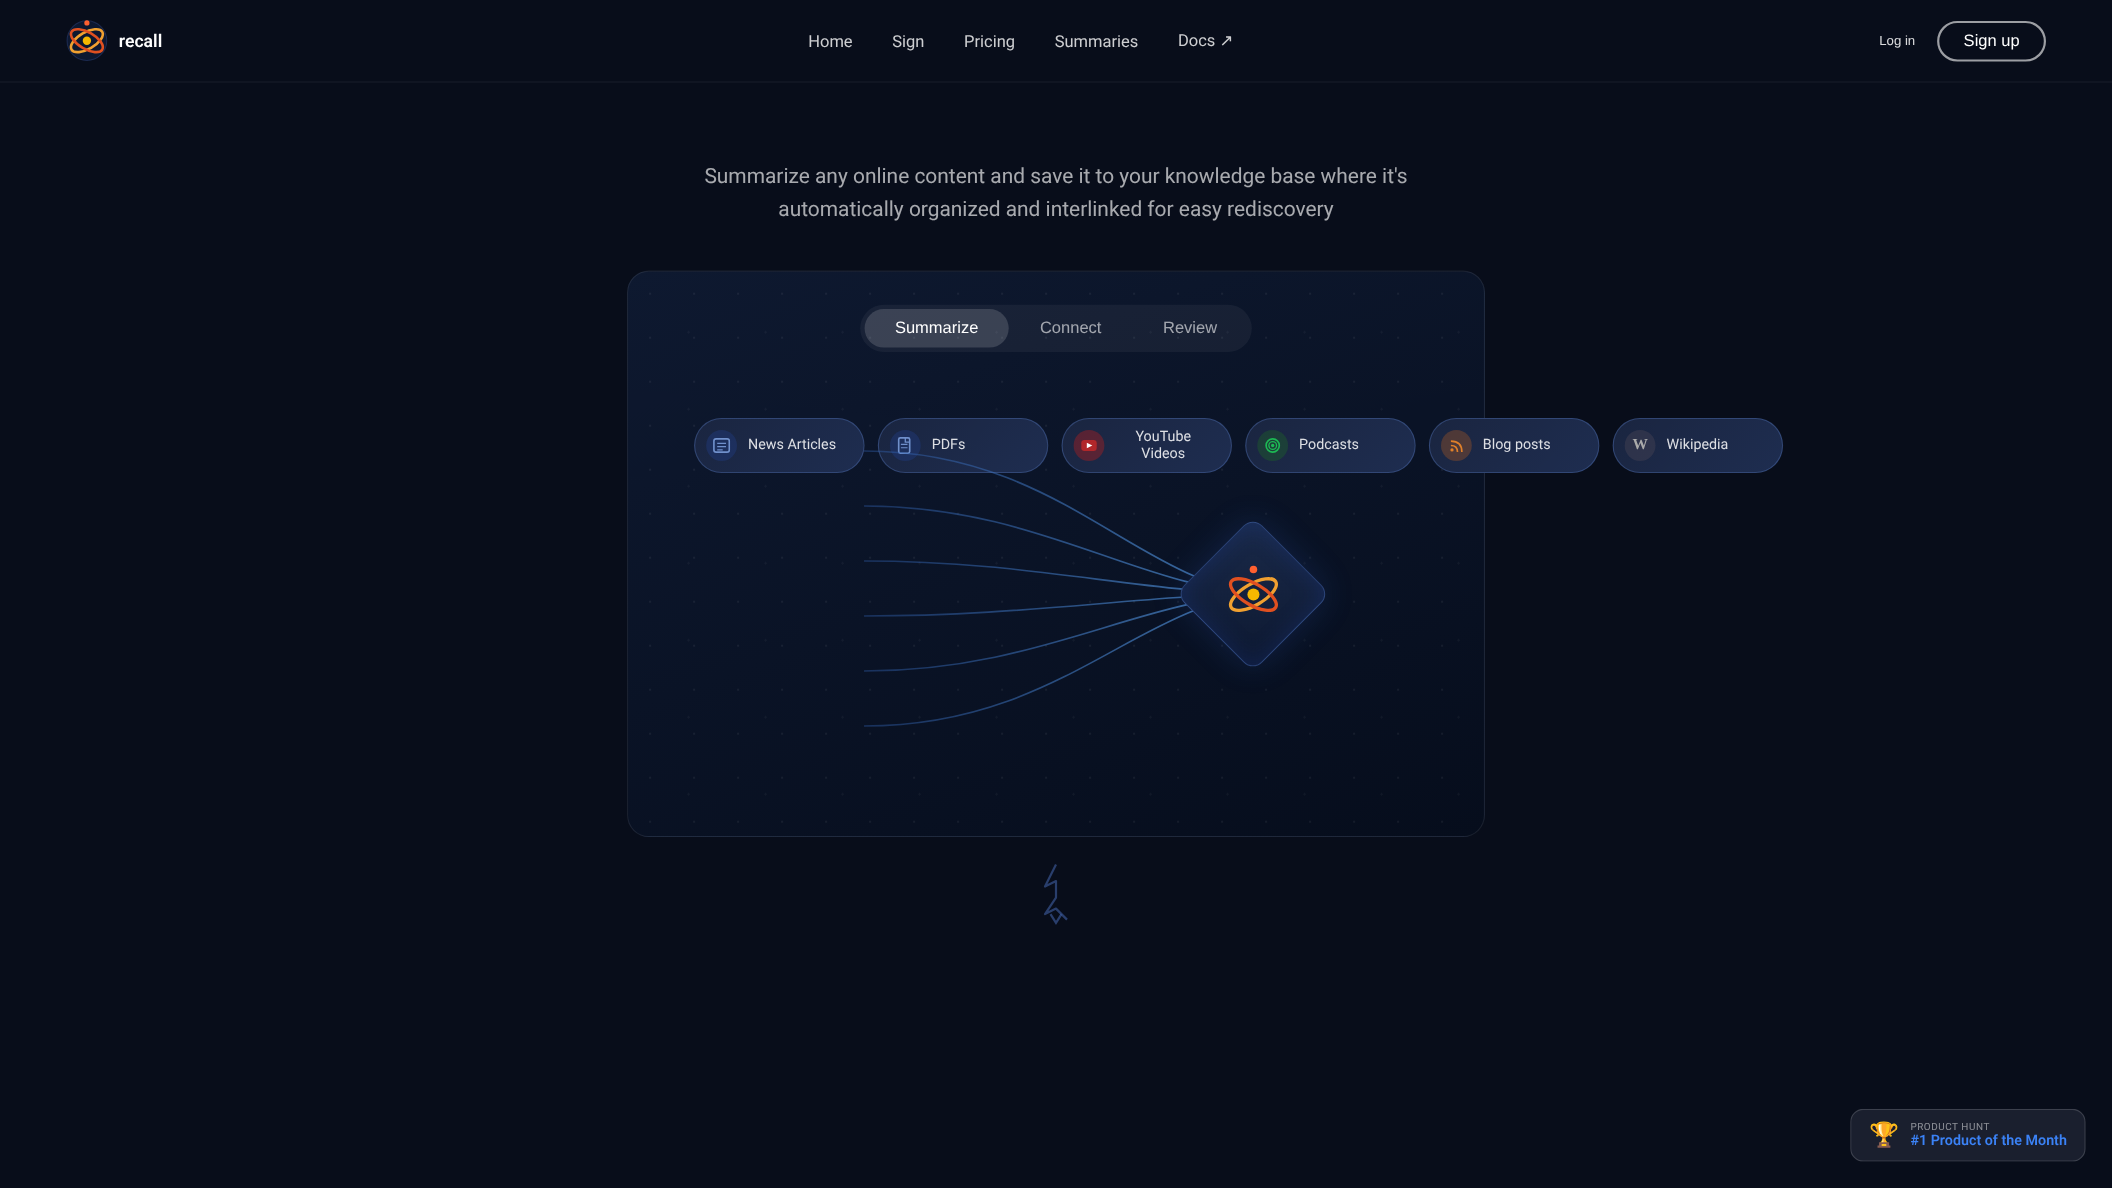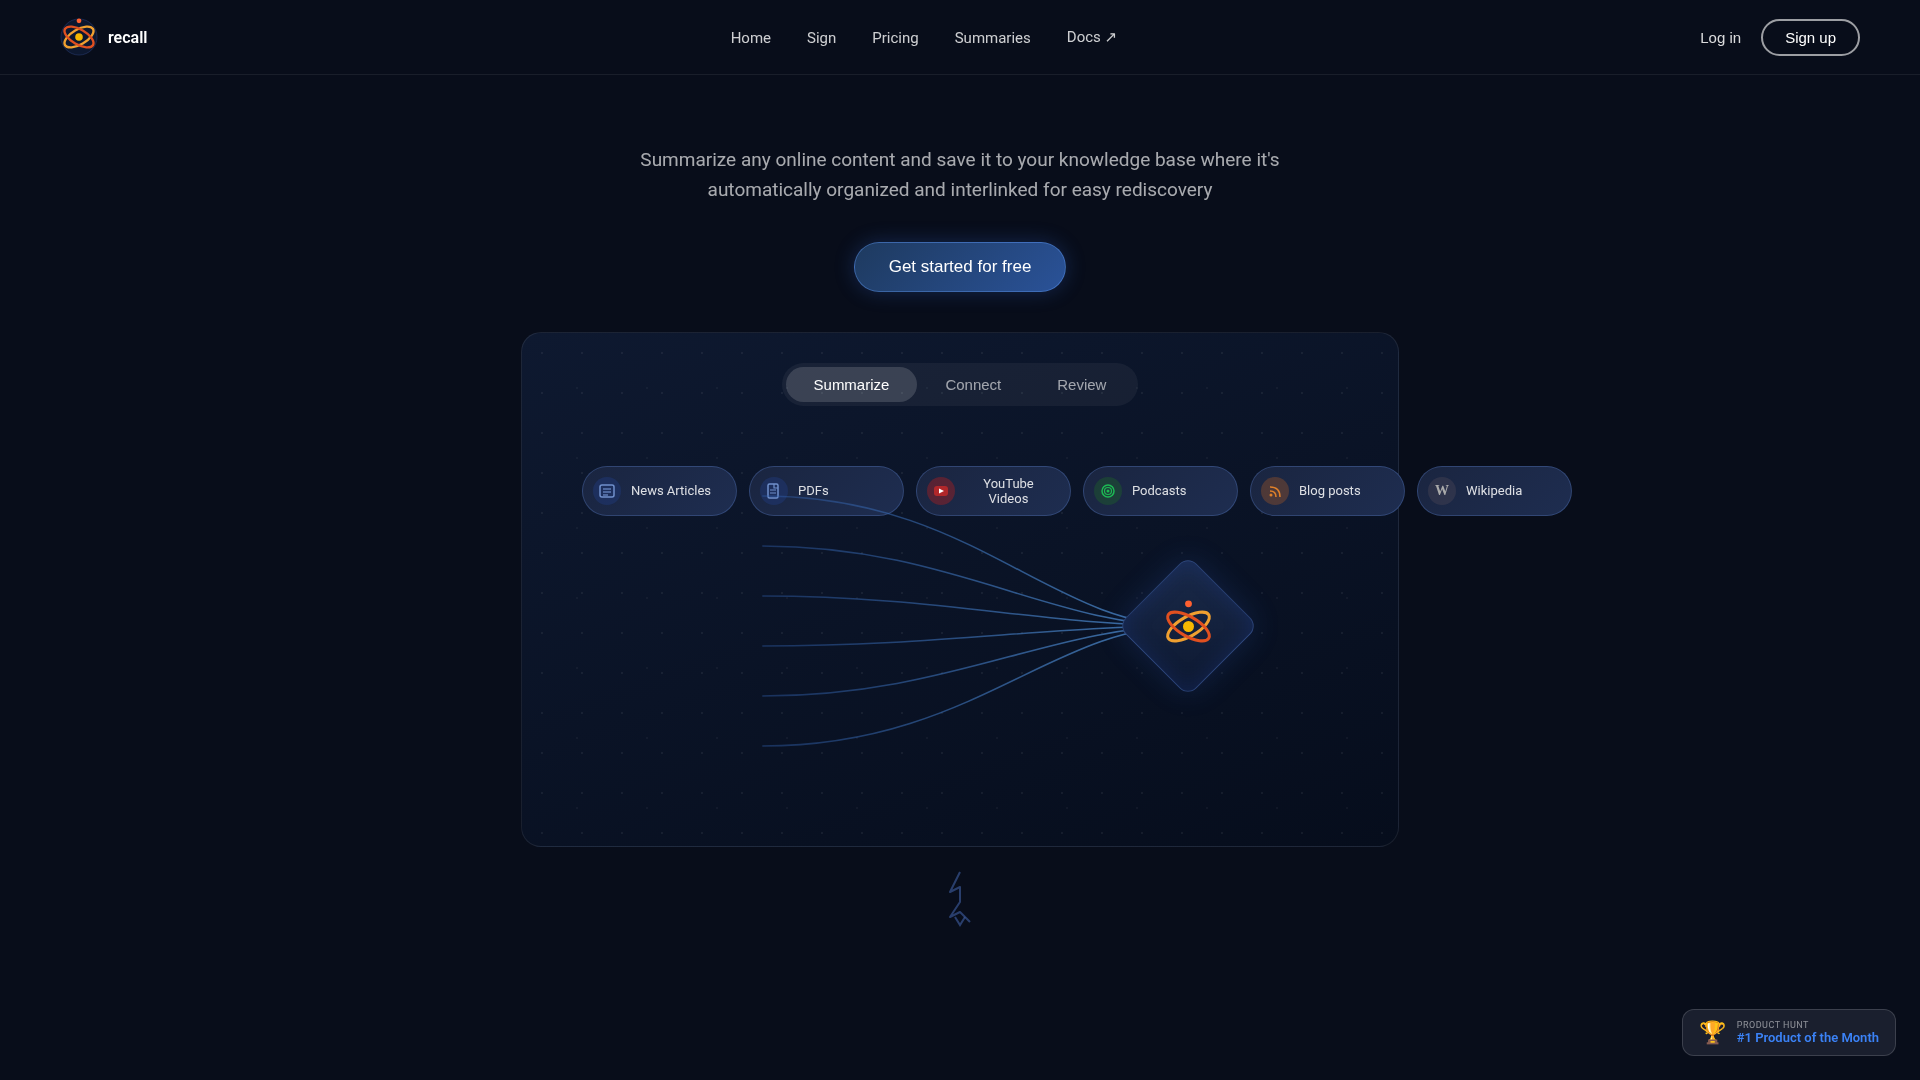--- a/index.html
+++ b/index.html
@@ -63,21 +63,21 @@
       display: flex;
       align-items: center;
       gap: 20px;
     }
 
     .btn-login {
       color: rgba(255,255,255,0.85);
       background: none;
       border: none;
       cursor: pointer;
-      font-size: 15px;
+      font-size: 12px;
     }
 
     .btn-signup {
       color: #fff;
       background: transparent;
       border: 2px solid rgba(255,255,255,0.6);
       border-radius: 24px;
       padding: 8px 22px;
       cursor: pointer;
       font-size: 15px;
@@ -117,21 +117,21 @@
       border-radius: 28px;
       font-size: 17px;
       font-weight: 500;
       cursor: pointer;
       box-shadow: 0 0 20px rgba(50,100,200,0.3);
     }
 
     
     .demo-container {
       margin: 40px auto 0;
-      width: 878px;
+      width: 780px;
       background: linear-gradient(160deg, #0e1930 0%, #060d1c 100%);
       border-radius: 20px;
       border: 1px solid rgba(255,255,255,0.08);
       padding: 30px 20px 50px;
       position: relative;
     }
 
     
     .demo-container::before {
       content: '';
@@ -351,21 +351,20 @@
   </ul>
 
   <div class="nav-actions">
     <button class="btn-login">Log in</button>
     <button class="btn-signup">Sign up</button>
   </div>
 </nav>
 
 <section class="hero">
   <p class="hero-subtitle">Summarize any online content and save it to your knowledge base where it's automatically organized and interlinked for easy rediscovery</p>
-  <button class="btn-cta">Get started for free</button>
 
   
   <div class="demo-container">
 
     <div class="tabs">
       <button class="tab active">Summarize</button>
       <button class="tab">Connect</button>
       <button class="tab">Review</button>
     </div>
 

